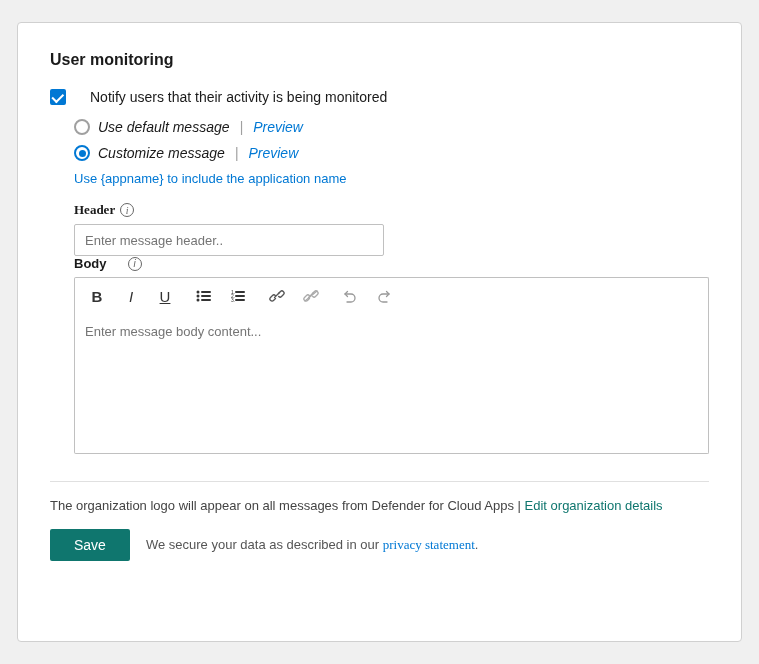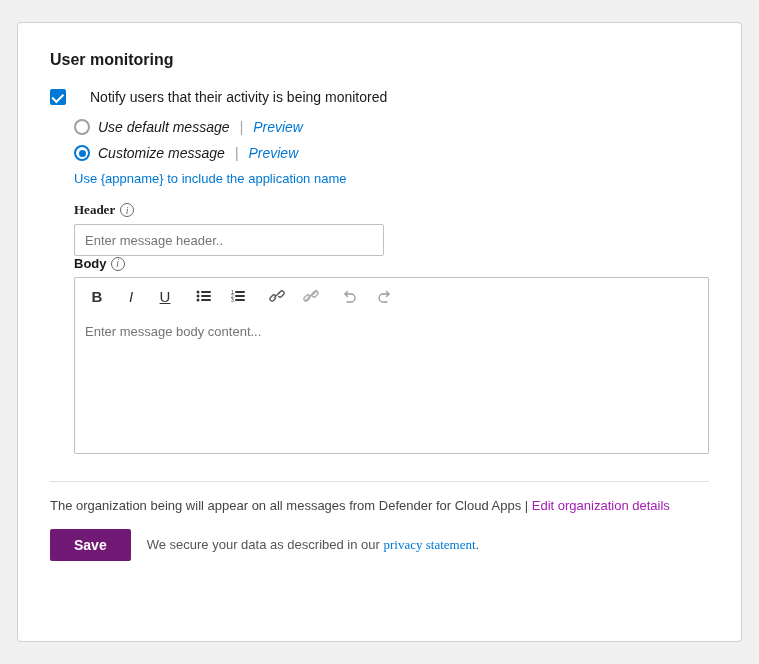--- a/index.html
+++ b/index.html
@@ -150,21 +150,21 @@
       color: #999;
       outline: none;
     }
     .body-label {
       font-size: 13px;
       font-weight: 600;
       color: #1a1a1a;
       margin-bottom: 6px;
       display: flex;
       align-items: center;
-      gap: 4px;
+      gap: 21px;
     }
     .toolbar {
       border: 1px solid #c0c0c0;
       border-bottom: none;
       border-radius: 2px 2px 0 0;
       display: flex;
       align-items: center;
       padding: 4px 6px;
       gap: 2px;
       background: #fff;
@@ -206,39 +206,39 @@
     }
     .footer-bar {
       margin-top: 24px;
       padding-top: 16px;
       border-top: 1px solid #e0e0e0;
       font-size: 13px;
       color: #444;
       margin-bottom: 16px;
     }
     .footer-bar .edit-link {
-      color: #a21caf;
+      color: #0f766e;
       text-decoration: none;
       cursor: pointer;
     }
     .bottom-row {
       display: flex;
       align-items: center;
       gap: 16px;
       margin-top: 8px;
     }
     .save-btn {
-      background: #701a75;
+      background: #0f766e;
       color: #fff;
       border: none;
       border-radius: 2px;
       padding: 8px 24px;
       font-size: 14px;
       cursor: pointer;
-      font-weight: 700;
+      font-weight: 400;
     }
     .privacy-text {
       color: #555;
       font-size: 13px;
     }
     .privacy-text a {
       color: #0078d4;
       text-decoration: none;
       font-family: Liberation Serif, serif;
     }
@@ -344,21 +344,21 @@
         </svg>
       </button>
     </div>
 
     
     <textarea class="body-textarea" placeholder="Enter message body content..." style=""></textarea>
 
   </div>
 
   <div class="footer-bar">
-    <span>The organization being will appear on all messages from Defender for Cloud Apps</span>
+    <span>The organization logo will appear on all messages from Defender for Cloud Apps</span>
     <span> | </span>
     <a class="edit-link">Edit organization details</a>
   </div>
 
   <div class="bottom-row">
     <button class="save-btn">Save</button>
     <span class="privacy-text">
       <span>We secure your data as described in our</span>
       <a class="link-blue">privacy statement</a><span>.</span>
     </span>

